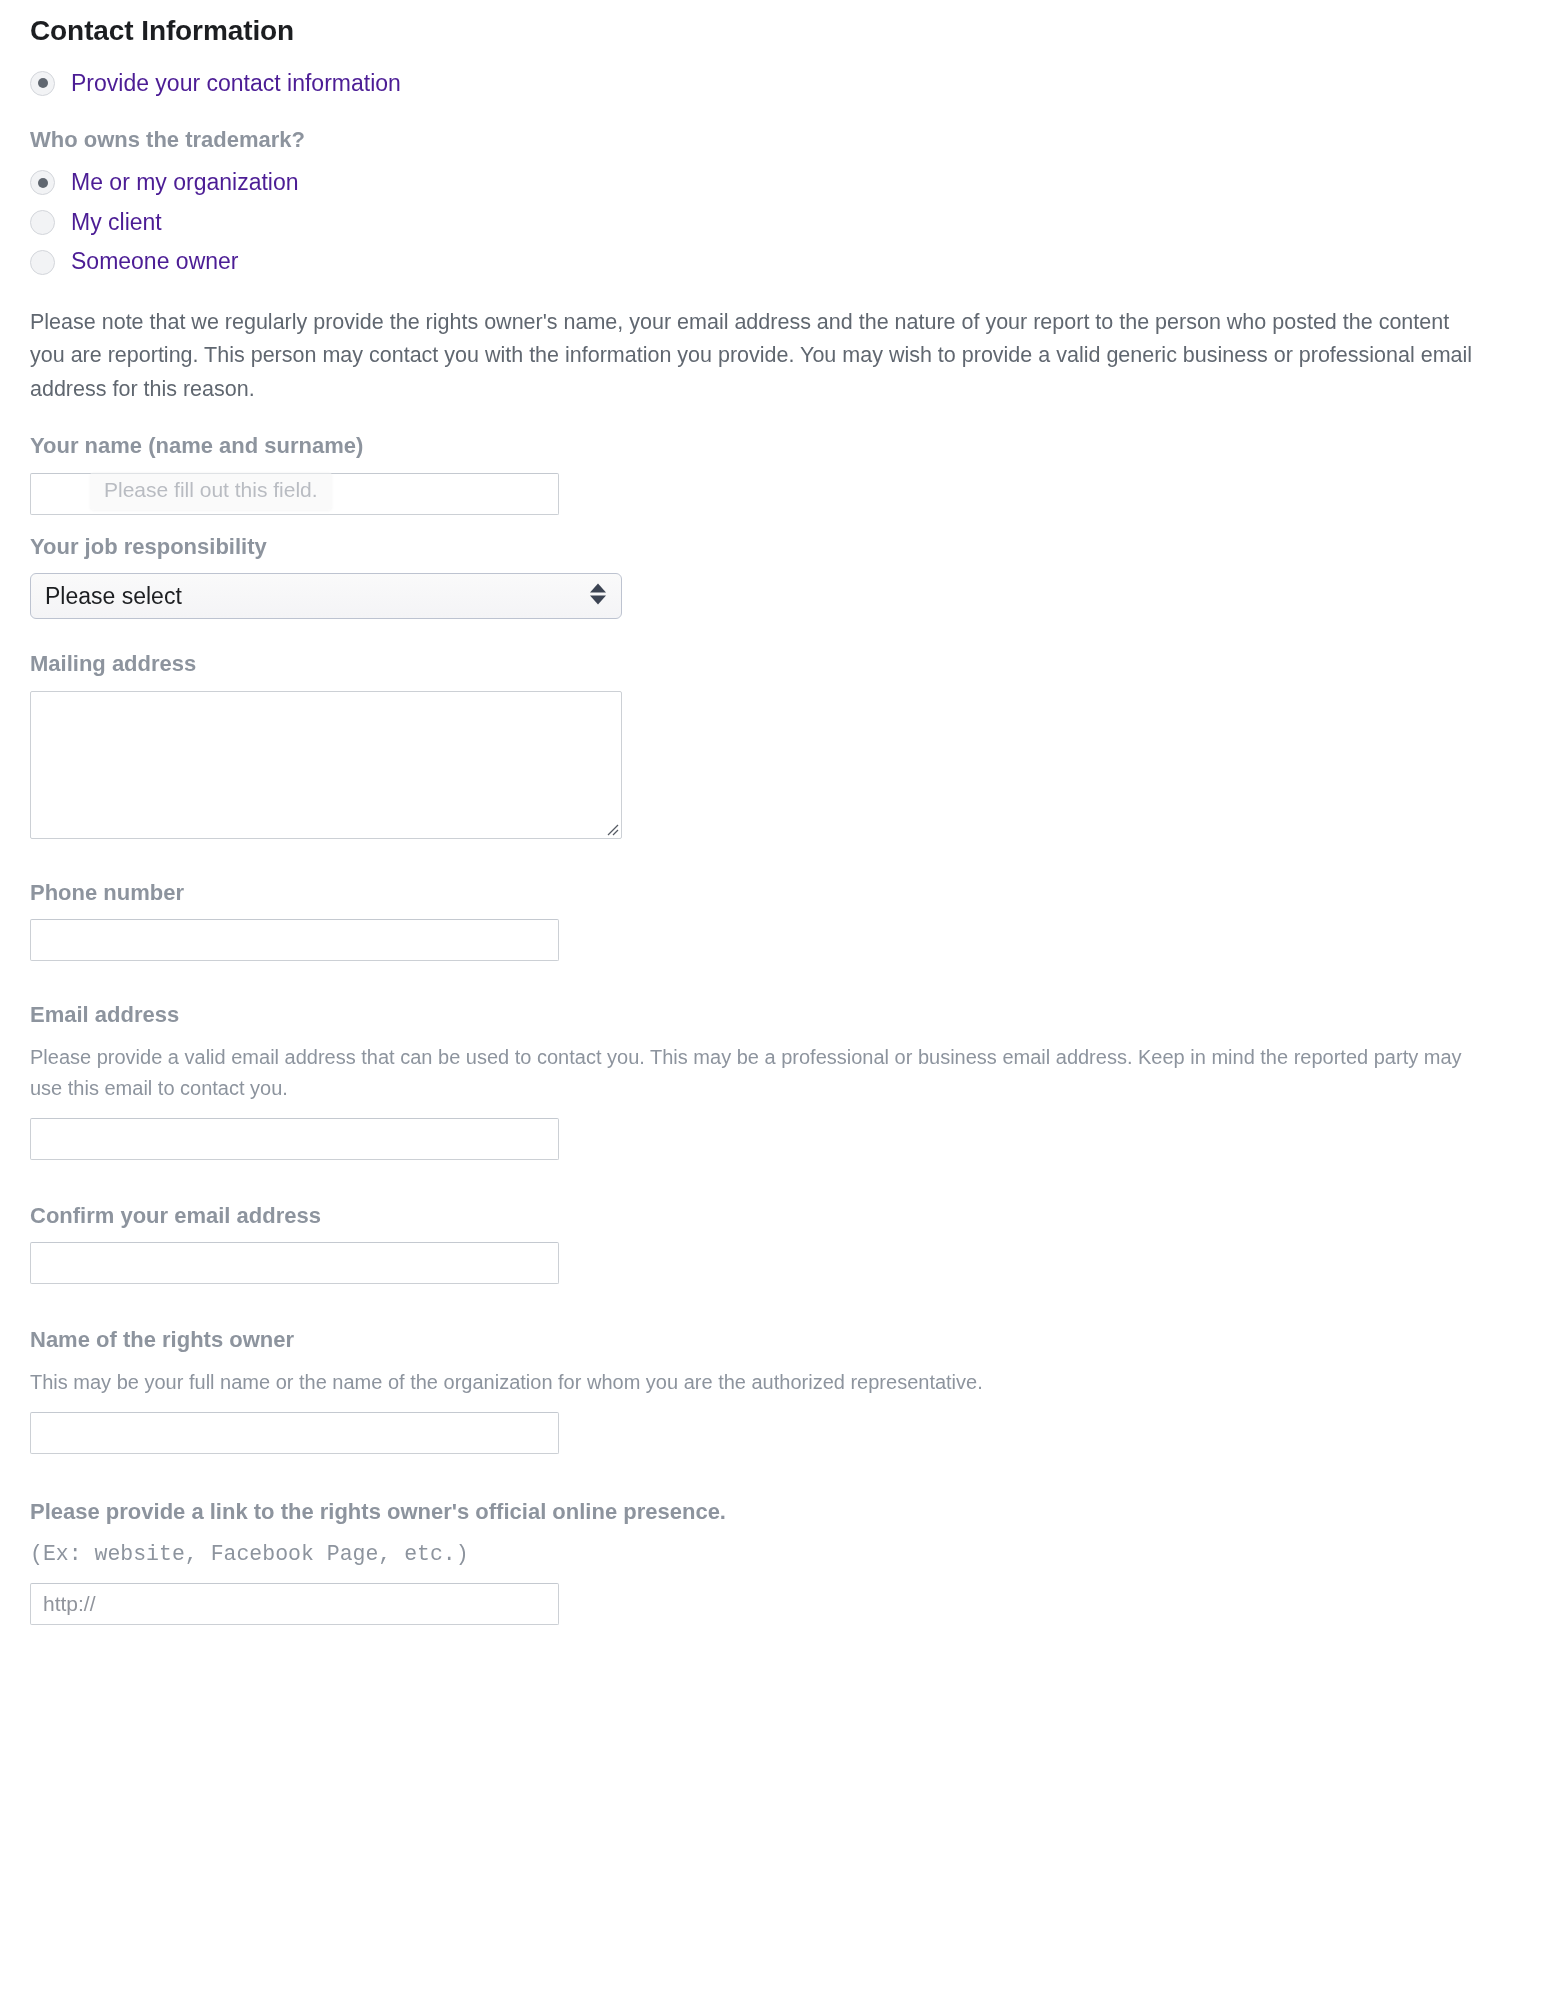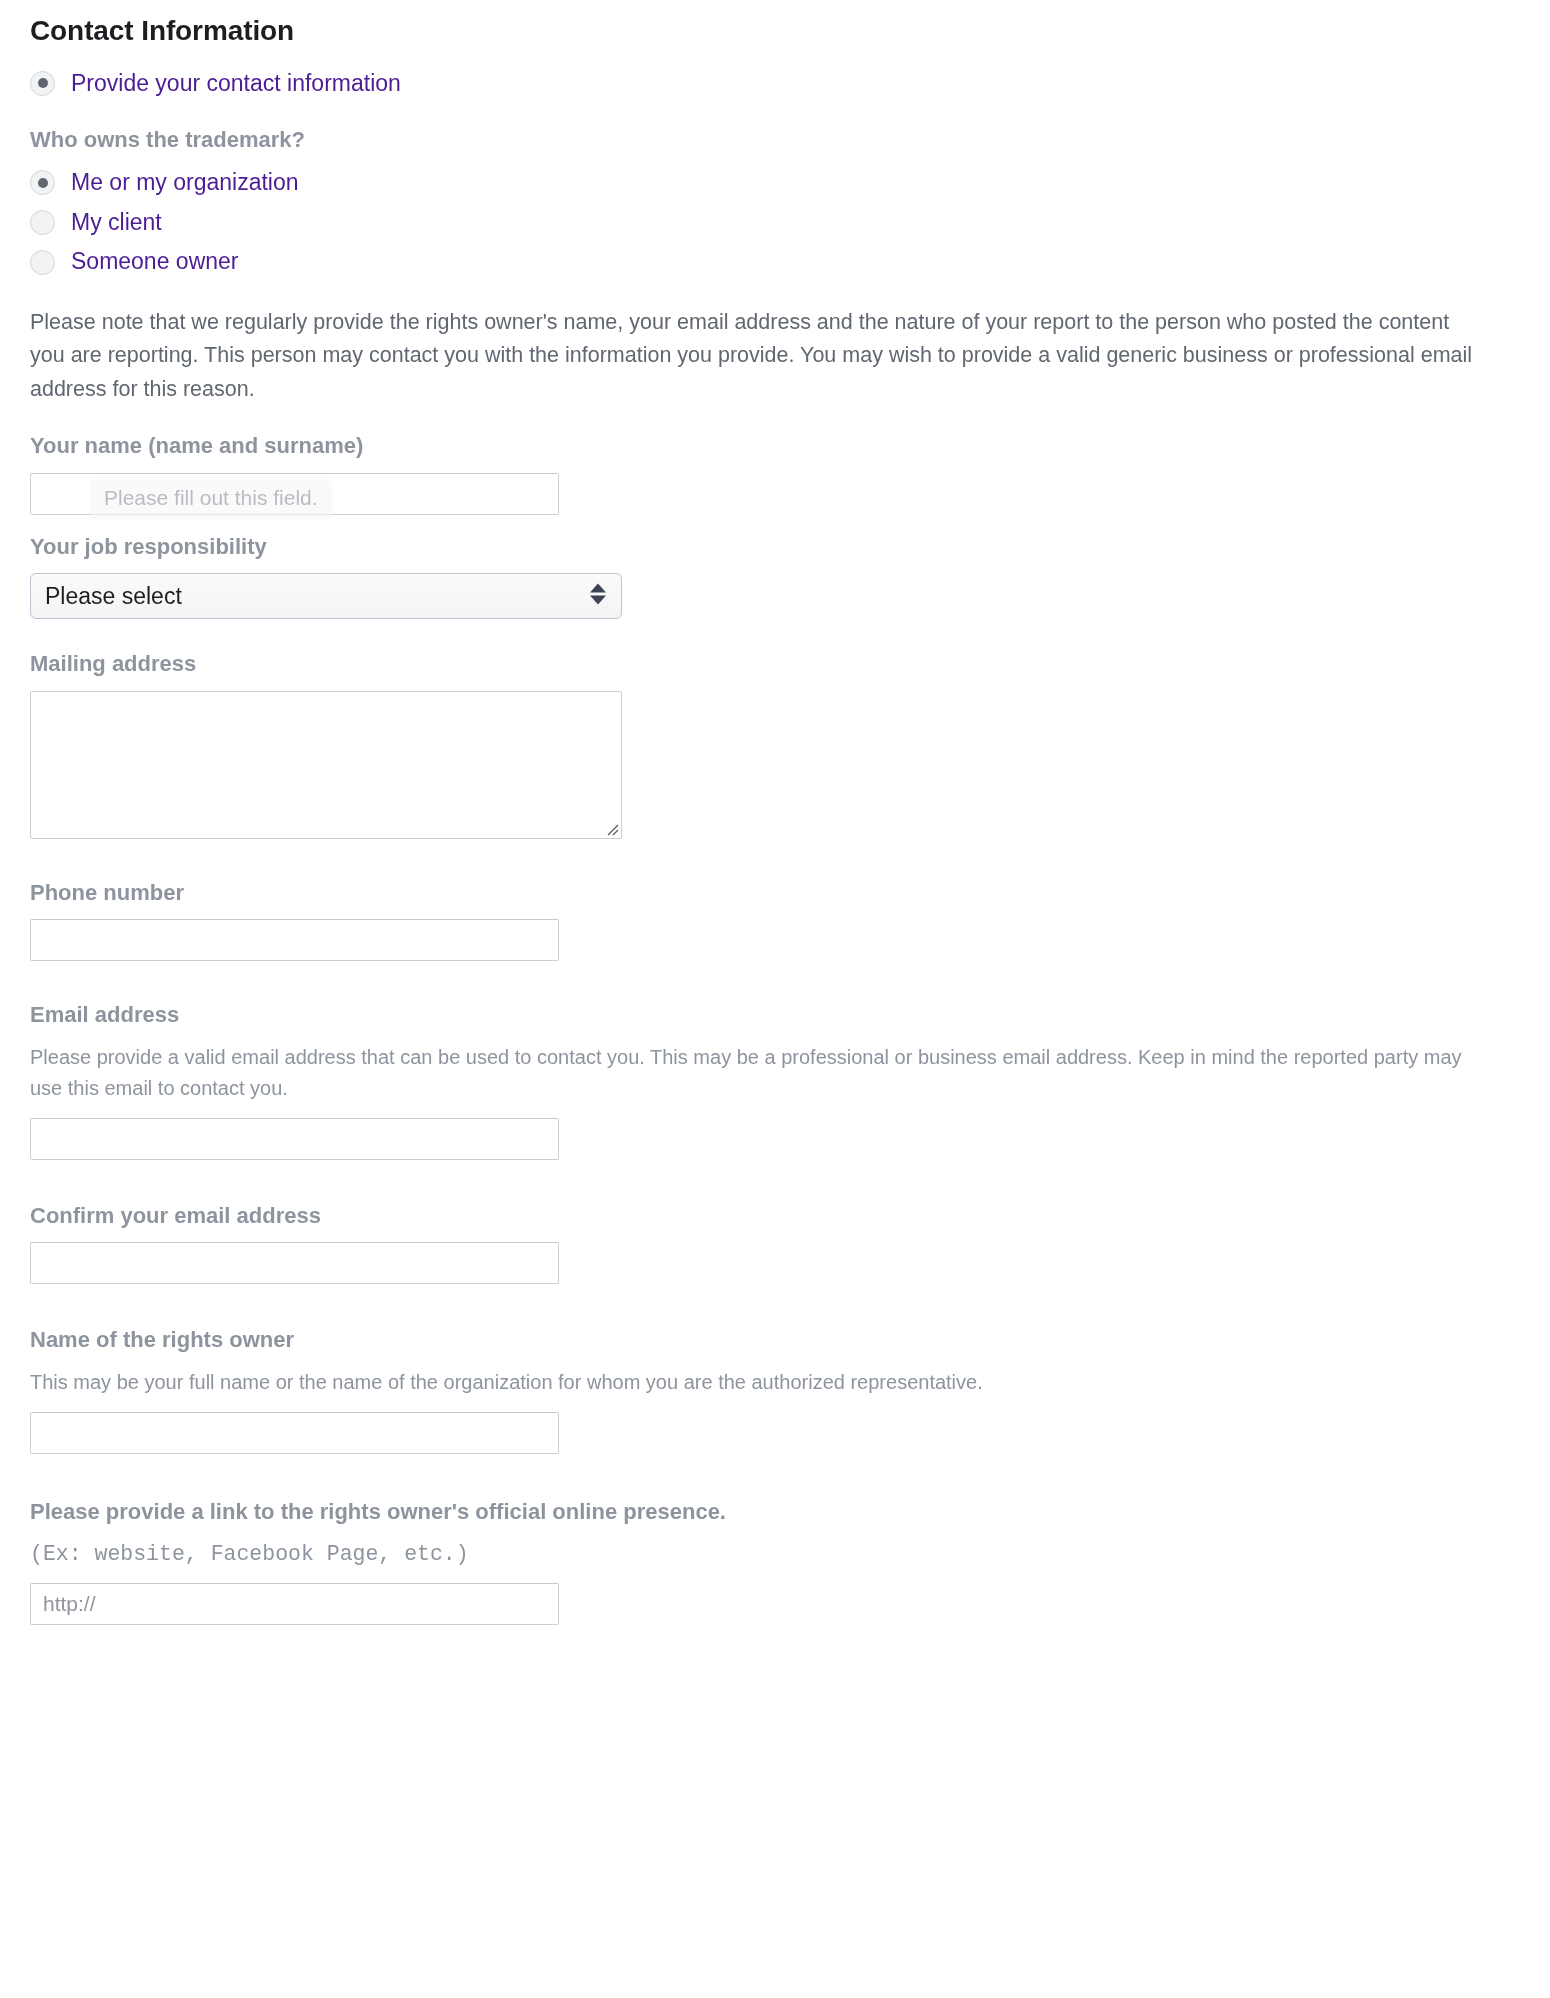--- a/index.html
+++ b/index.html
@@ -201,21 +201,21 @@
   }
 
   
   .name-field-holder {
     position: relative;
     margin-bottom: 0;
   }
   .validation-bubble {
     position: absolute;
     left: 60px;
-    top: 48px;
+    top: 40px;
     background: rgba(245,245,245,0.55);
     border-radius: 4px;
     padding: 6px 14px 8px 14px;
     font-size: 21px;
     color: #b9bcc2;
     white-space: nowrap;
     box-shadow: 0 1px 3px rgba(0,0,0,0.04);
     z-index: 5;
   }
   .jobresp-label-row {

